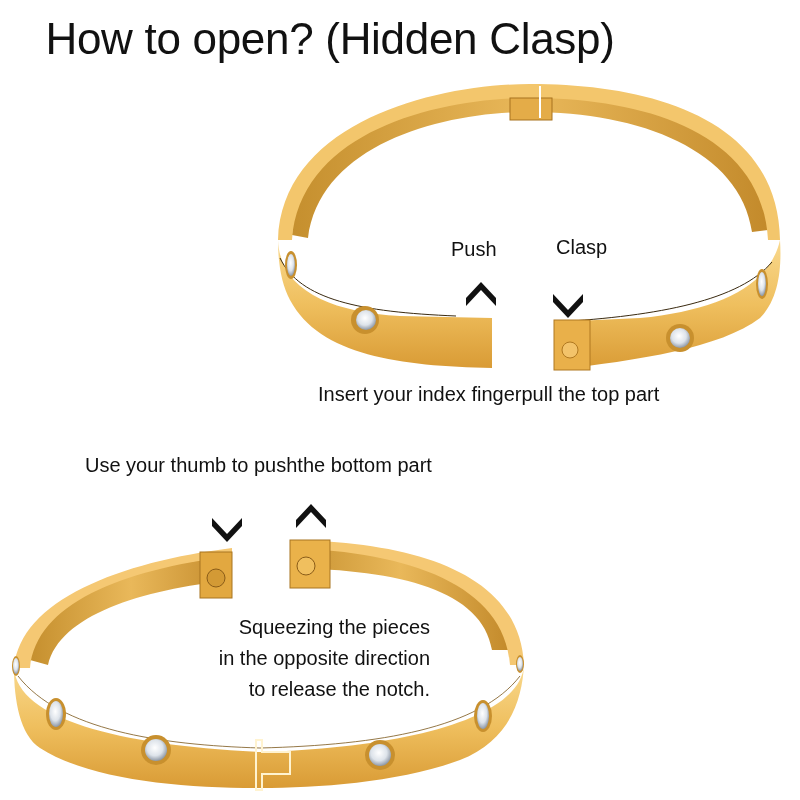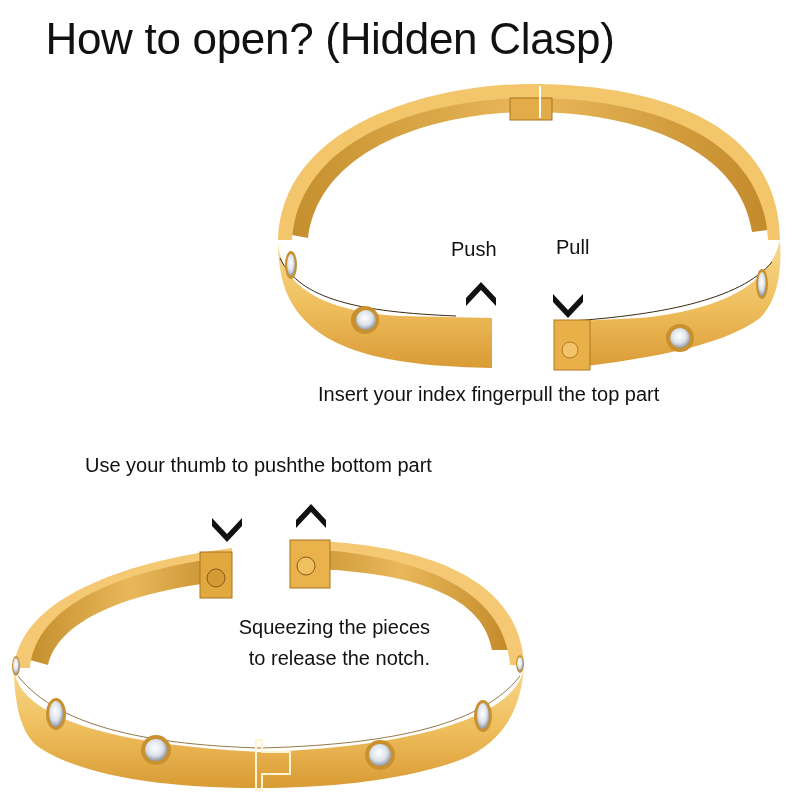--- a/index.html
+++ b/index.html
@@ -111,19 +111,20 @@
       <ellipse cx="520" cy="664" rx="4" ry="9" fill="#c8902e"></ellipse>
       <ellipse cx="520" cy="664" rx="3" ry="7" fill="url(#gem)"></ellipse>
     </g>
   </g>
 
   <path d="M212,518 L227,534 L242,518 L242,526 L227,542 L212,526 Z" fill="#111"></path>
   <path d="M296,520 L311,504 L326,520 L326,528 L311,512 L296,528 Z" fill="#111"></path>
 </svg>
 
 <div class="lbl push-lbl">Push</div>
-<div class="lbl pull-lbl">Pull</div>
+<div class="lbl pull-lbl">Clasp</div>
 <div class="lbl step1">Insert your index fingerpull the top part</div>
 <div class="lbl step2">Use your thumb to pushthe bottom part</div>
 <div class="step3">
   <span>Squeezing the pieces</span>
+  <span>in the opposite direction</span>
   <span>to release the notch.</span>
 </div>
 
 </body></html>

